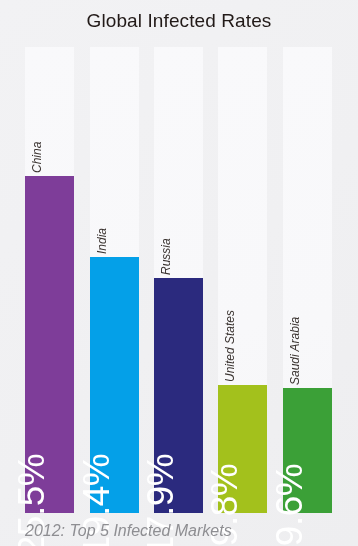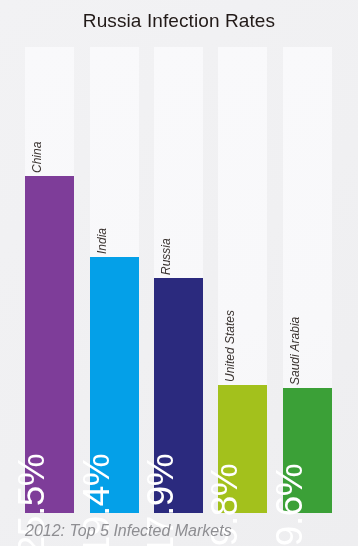--- a/index.html
+++ b/index.html
@@ -86,21 +86,21 @@
     font-style: italic;
     color: #8e8e92;
     white-space: nowrap;
   }
 </style>
 </head>
 <body>
 
 <div class="chart-root">
 
-  <div class="chart-title">Russia Infection Rates</div>
+  <div class="chart-title">Global Infected Rates</div>
 
   <div class="plot">
 
     <div class="col" style="left:25px;">
       <div class="track"></div>
       <div class="cat-label" style="bottom:340px;">China</div>
       <div class="bar" style="height:337px;background:#7e3d99;">
         <div class="bar-value">25.5%</div>
       </div>
     </div>

